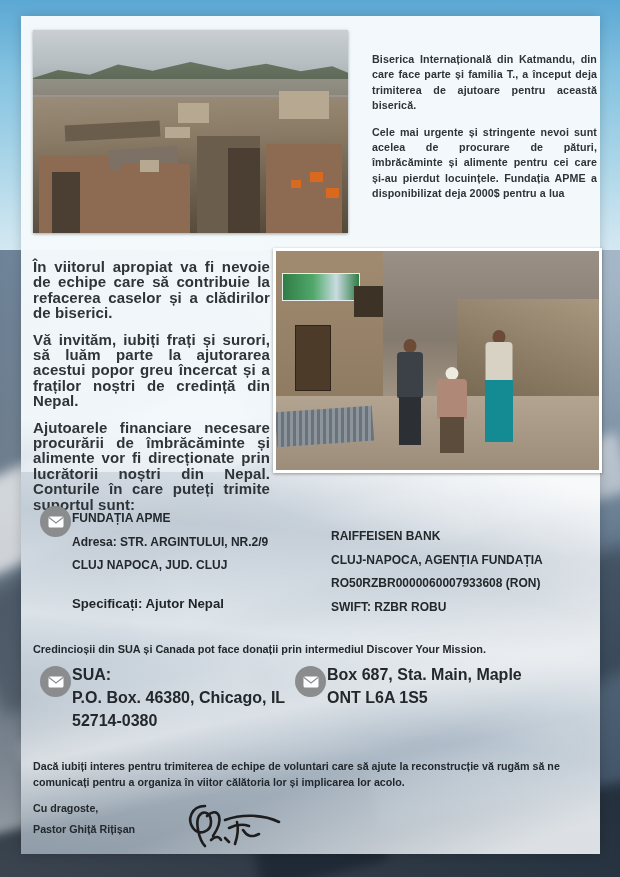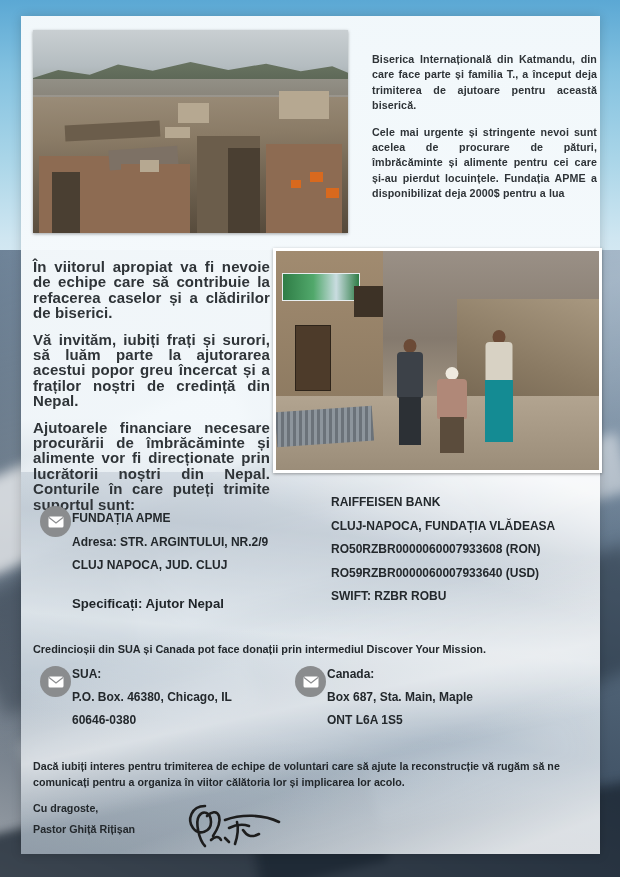--- a/index.html
+++ b/index.html
@@ -125,31 +125,31 @@
 
   
   .env {
     position:absolute; width:31px; height:31px; border-radius:50%;
     background:#8a8c8e; display:flex; align-items:center; justify-content:center;
   }
   .env svg { width:16px; height:12px; display:block; }
 
   
   #bank-left { position:absolute; left:51px; top:491px; width:260px; }
-  #bank-right { position:absolute; left:310px; top:475px; width:270px; }
+  #bank-right { position:absolute; left:310px; top:509px; width:270px; }
   .bank-line { font-size:12px; line-height:23.5px; color:#23282c; font-weight:700; white-space:nowrap; }
   #spec { position:absolute; left:51px; top:580px; font-size:13.2px; font-weight:700; color:#1f2428; }
   #env-fundatia { left:19px; top:490px; }
 
   #dym-line { position:absolute; left:12px; top:627px; font-size:10.9px; font-weight:700; color:#23282c;text-align:center; }
   #env-sua { left:19px; top:650px; }
   #env-canada { left:274px; top:650px; }
   #sua-block { position:absolute; left:51px; top:647px; }
   #canada-block { position:absolute; left:306px; top:647px; }
-  .addr-line { font-size:12px; line-height:23px; font-weight:700; color:#23282c; white-space:nowrap; }
+  .addr-line { font-size:16px; line-height:23px; font-weight:700; color:#23282c; white-space:nowrap; }
 
   #closing { position:absolute; left:12px; top:742px; width:556px;
              font-size:10.7px; line-height:16px; font-weight:700; color:#23282c; text-align:left; }
   #signoff { position:absolute; left:12px; top:782px; font-size:10.7px; line-height:21px; font-weight:700; color:#23282c; }
   #signature { position:absolute; left:160px; top:780px; width:120px; height:60px; }
 </style>
 </head>
 <body>
 
 <div id="bg">
@@ -239,48 +239,46 @@
 
     <div id="bank-left">
       <div class="bank-line">FUNDAȚIA APME</div>
       <div class="bank-line">Adresa: STR. ARGINTULUI, NR.2/9</div>
       <div class="bank-line">CLUJ NAPOCA, JUD. CLUJ</div>
     </div>
     <div id="spec">Specificați: Ajutor Nepal</div>
 
     <div id="bank-right">
       <div class="bank-line">RAIFFEISEN BANK</div>
-      <div class="bank-line">CLUJ-NAPOCA, FUNDAȚIA VLĂDEASA</div>
+      <div class="bank-line">CLUJ-NAPOCA, AGENȚIA FUNDAȚIA</div>
       <div class="bank-line">RO50RZBR0000060007933608 (RON)</div>
-      <div class="bank-line">RO59RZBR0000060007933640 (USD)</div>
       <div class="bank-line"> SWIFT: RZBR ROBU</div>
     </div>
 
     <div id="dym-line">Credincioșii din SUA și Canada pot face donații prin intermediul Discover Your Mission.</div>
 
     <div class="env" id="env-sua">
       <svg viewBox="0 0 16 12">
         <rect x="0.5" y="0.5" width="15" height="11" rx="1.5" fill="#ffffff"></rect>
         <path d="M1 1.6 L8 7 L15 1.6" fill="none" stroke="#8a8c8e" stroke-width="1.2"></path>
       </svg>
     </div>
     <div id="sua-block">
       <div class="addr-line">SUA:</div>
       <div class="addr-line">P.O. Box. 46380, Chicago, IL</div>
-      <div class="addr-line">60646-0380</div>
+      <div class="addr-line">52714-0380</div>
     </div>
 
     <div class="env" id="env-canada">
       <svg viewBox="0 0 16 12">
         <rect x="0.5" y="0.5" width="15" height="11" rx="1.5" fill="#ffffff"></rect>
         <path d="M1 1.6 L8 7 L15 1.6" fill="none" stroke="#8a8c8e" stroke-width="1.2"></path>
       </svg>
     </div>
     <div id="canada-block">
-      <div class="addr-line">Canada:</div>
       <div class="addr-line">Box 687, Sta. Main, Maple</div>
       <div class="addr-line">ONT L6A 1S5</div>
     </div>
 
     <div id="closing">Dacă iubiți interes pentru trimiterea de echipe de voluntari care să ajute la reconstrucție vă rugăm să ne comunicați pentru a organiza în viitor călătoria lor și implicarea lor acolo.</div>
 
     <div id="signoff">
       <div>Cu dragoste,</div>
       <div>Pastor Ghiță Rițișan</div>
     </div>

